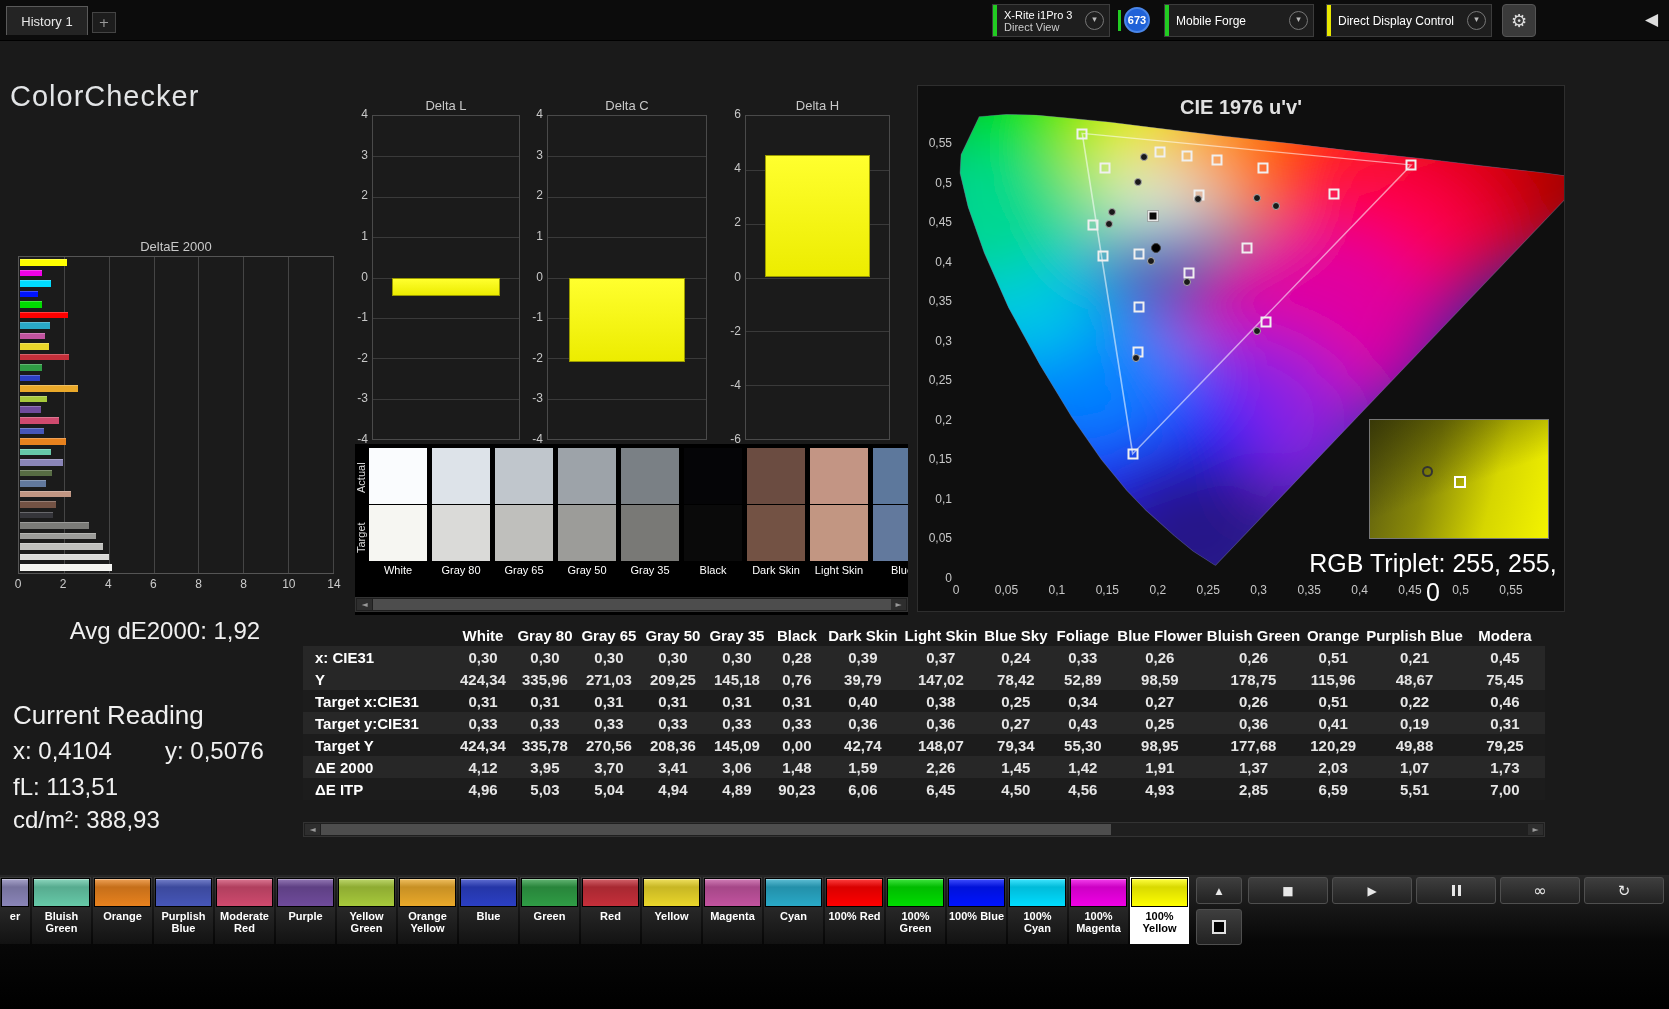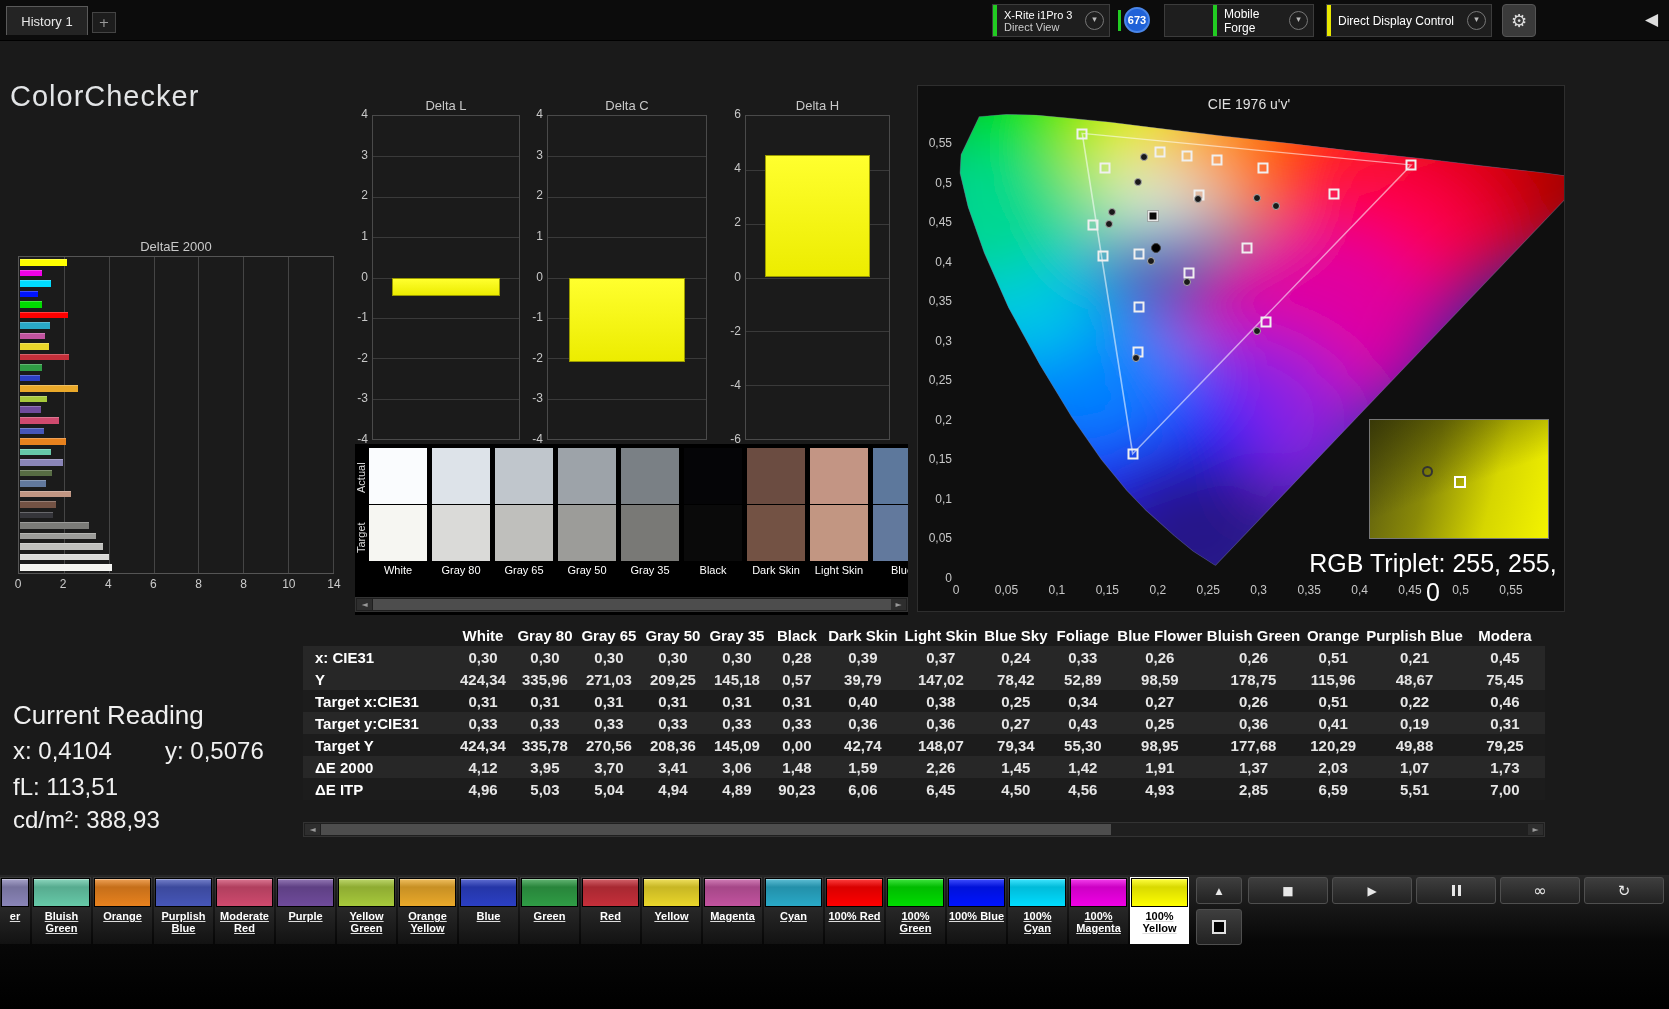--- a/index.html
+++ b/index.html
@@ -58,21 +58,21 @@
   .sw-l{margin-top:3px;font-size:11px;color:#fff;text-align:center;white-space:nowrap;}
 
   
   .hscroll{position:absolute;height:15px;background:#1f1f1f;border:1px solid #333;box-sizing:border-box;}
   .hs-arrow{position:absolute;top:1px;width:15px;height:11px;color:#999;font-size:8px;line-height:11px;text-align:center;background:#2e2e2e;}
   .hs-thumb{position:absolute;top:1px;height:11px;background:#4d4d4d;}
 
   
   .ciepanel{position:absolute;left:917px;top:85px;width:648px;height:527px;background:#0f0f0f;border:1px solid #2e2e2e;
             box-sizing:border-box;overflow:hidden;}
-  .cietitle{position:absolute;left:8px;top:10px;width:100%;text-align:center;color:#e0e0e0;font-size:14px;}
+  .cietitle{position:absolute;left:0;top:10px;width:100%;text-align:center;color:#e0e0e0;font-size:20px;font-weight:bold;}
   #cie-svg{position:absolute;left:38px;top:18px;width:636px;height:475px;}
   #cie-markers{position:absolute;left:0;top:0;width:648px;height:527px;pointer-events:none;}
   .cie-ytick{position:absolute;left:2px;width:32px;text-align:right;color:#c8c8c8;font-size:12px;}
   .cie-xtick{position:absolute;width:34px;text-align:center;color:#c8c8c8;font-size:12px;}
   .msq{position:absolute;width:11px;height:11px;border:2px solid #f0f0f0;transform:translate(-50%,-50%);box-sizing:border-box;}
   .msq.current{background:#0a0a0a;border-color:#e8e8e8;}
   .mdot{position:absolute;width:8px;height:8px;border-radius:50%;background:#1a1a1a;border:1px solid #aaa;
         transform:translate(-50%,-50%);box-sizing:border-box;}
   .mdot.current{width:10px;height:10px;background:#000;border-color:#444;}
   #cie-inset{position:absolute;left:451px;top:333px;width:180px;height:120px;border:1px solid #777;box-sizing:border-box;
@@ -88,21 +88,21 @@
   #table-wrap th,#table-wrap td{height:22px;padding:0 2px;white-space:nowrap;overflow:hidden;box-sizing:border-box;}
   #table-wrap th{font-weight:bold;color:#fff;text-align:center;}
   #table-wrap td{color:#e6e6e6;text-align:center;font-weight:bold;}
   #table-wrap td.rowlabel{text-align:left;padding-left:12px;color:#fff;}
   tr.odd{background:#272727;}
   tr.even{background:#1c1c1c;}
 
   
   #footer{position:absolute;left:0;top:875px;width:1669px;height:134px;background:linear-gradient(#262626,#070707 50%,#000);}
   #patch-row{position:absolute;left:0;top:2px;display:flex;}
-  .patch-btn{width:59px;flex:0 0 59px;margin-right:2px;background:linear-gradient(#3a3a3a,#121212);padding:1px;box-sizing:border-box;text-decoration:underline;}
+  .patch-btn{width:59px;flex:0 0 59px;margin-right:2px;background:linear-gradient(#3a3a3a,#121212);padding:1px;box-sizing:border-box;}
   .patch-btn.partial{width:30px;flex:0 0 30px;}
   .patch-color{height:29px;border:1px solid #000;box-sizing:border-box;box-shadow:inset 0 1px 0 rgba(255,255,255,.35);}
   .patch-label{font-size:11px;line-height:12px;font-weight:bold;color:#fff;text-align:center;padding-top:3px;height:33px;}
   .patch-btn.selected{background:#fff;}
   .patch-btn.selected .patch-label{color:#000;}
   .tbtn{position:absolute;background:linear-gradient(#3e3e3e,#222);border:1px solid #4f4f4f;border-radius:3px;color:#e8e8e8;
         display:flex;align-items:center;justify-content:center;box-sizing:border-box;}
   #transport-row{position:absolute;left:1248px;top:877px;display:flex;gap:4px;}
   .trbtn{width:80px;height:27px;background:linear-gradient(#3e3e3e,#222);border:1px solid #4f4f4f;border-radius:3px;color:#e8e8e8;
          display:flex;align-items:center;justify-content:center;box-sizing:border-box;font-size:13px;}
@@ -130,40 +130,41 @@
         <div class="l2">Direct View</div>
       </div>
       <div class="chev icon">▾</div>
     </div>
 
     <div class="badge-bar"></div>
     <div class="badge">
       <span>673</span>
     </div>
 
-    <div class="dd" style="left:1164px;width:150px;padding-left:48px;">
+    <div class="dd" style="left:1164px;width:150px;">
       <div class="bar" style="background:#22cc22;"></div>
       <div class="txt one">Mobile Forge</div>
       <div class="chev icon">▾</div>
     </div>
 
     <div class="dd" style="left:1326px;width:166px;">
       <div class="bar" style="background:#e8e800;"></div>
       <div class="txt one">Direct Display Control</div>
       <div class="chev icon">▾</div>
     </div>
 
     <div class="gearbtn">
       <span class="icon">⚙</span>
     </div>
     <div class="collapse icon">◀</div>
   </div>
 
   <div class="page-title">ColorChecker</div>
 
+  <div class="stat" style="left:0;top:617px;width:330px;text-align:center;">Avg dE2000: 1,92</div>
   <div class="stat" style="left:13px;top:700px;font-size:26px;">Current Reading</div>
   <div class="stat" style="left:13px;top:737px;">x: 0,4104</div>
   <div class="stat" style="left:165px;top:737px;">y: 0,5076</div>
   <div class="stat" style="left:13px;top:773px;">fL: 113,51</div>
   <div class="stat" style="left:13px;top:806px;">cd/m²: 388,93</div>
 
   <div class="chart-title" style="left:18px;top:239px;width:316px;">DeltaE 2000</div>
   <div id="deltae-plot">
       <div class="vgrid" style="left: 14.2857%;"></div>
       <div class="vgrid" style="left: 28.5714%;"></div>
@@ -499,21 +500,21 @@
             <td>0,21</td>
             <td>0,45</td>
           </tr>
           <tr class="odd">
             <td class="rowlabel">Y</td>
             <td>424,34</td>
             <td>335,96</td>
             <td>271,03</td>
             <td>209,25</td>
             <td>145,18</td>
-            <td>0,57</td>
+            <td>0,76</td>
             <td>39,79</td>
             <td>147,02</td>
             <td>78,42</td>
             <td>52,89</td>
             <td>98,59</td>
             <td>178,75</td>
             <td>115,96</td>
             <td>48,67</td>
             <td>75,45</td>
           </tr>

